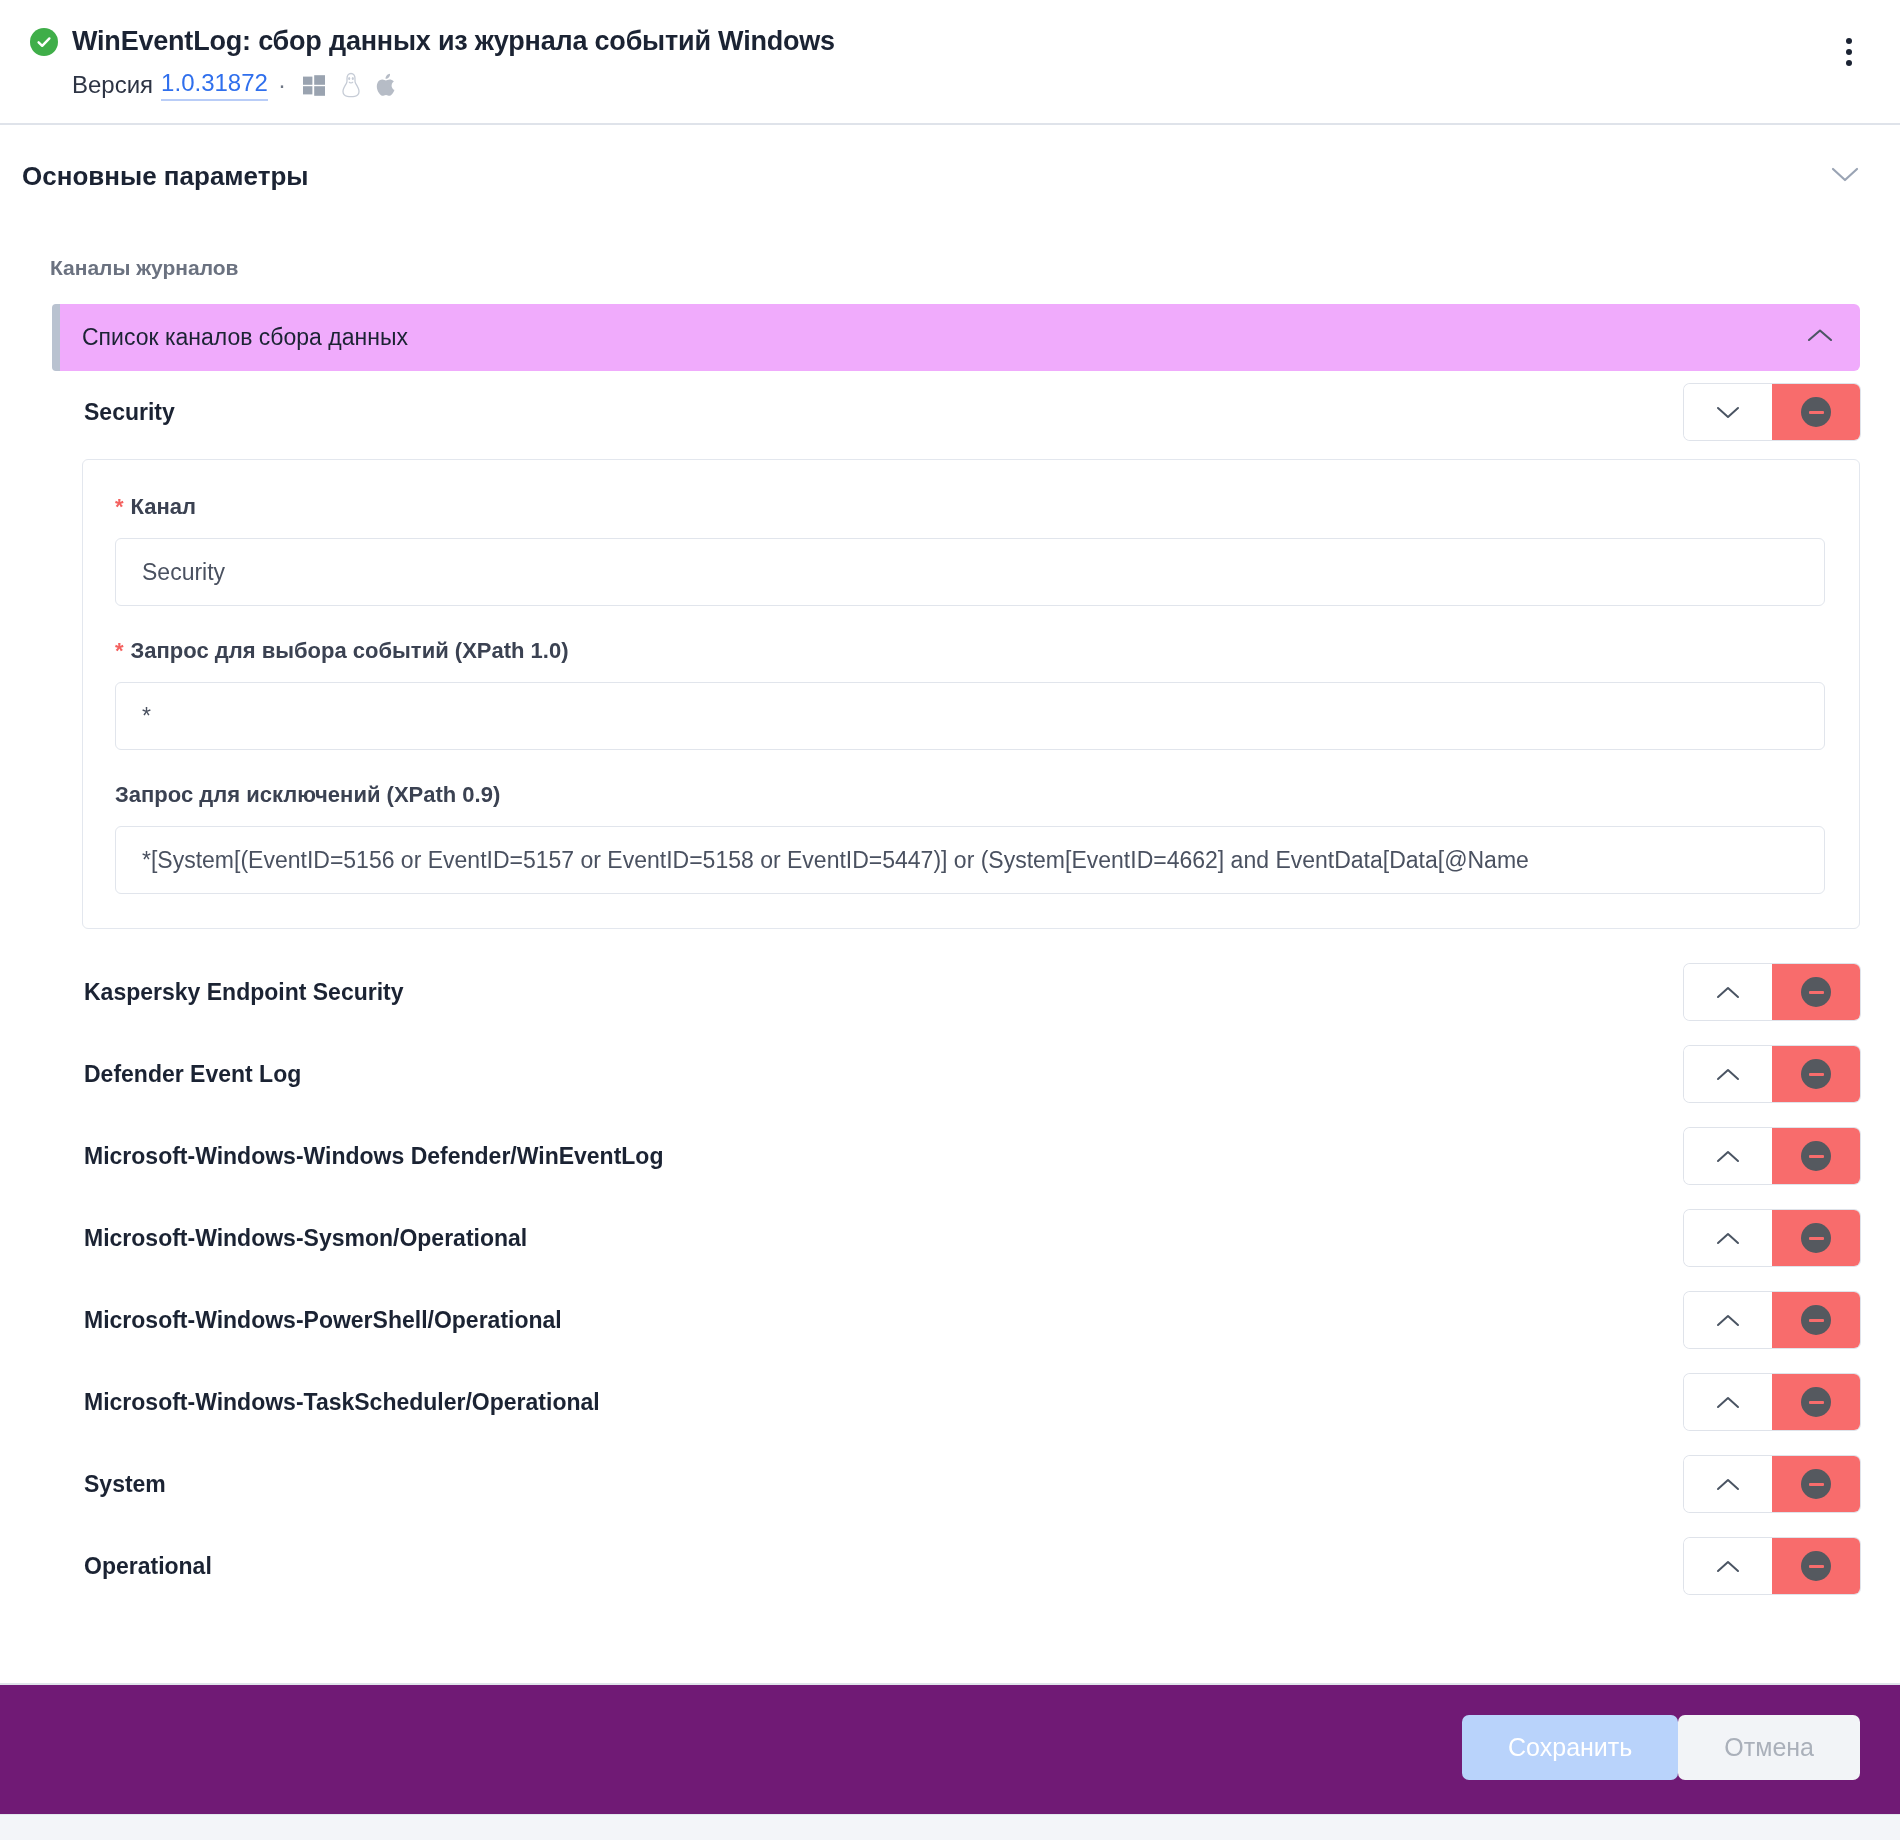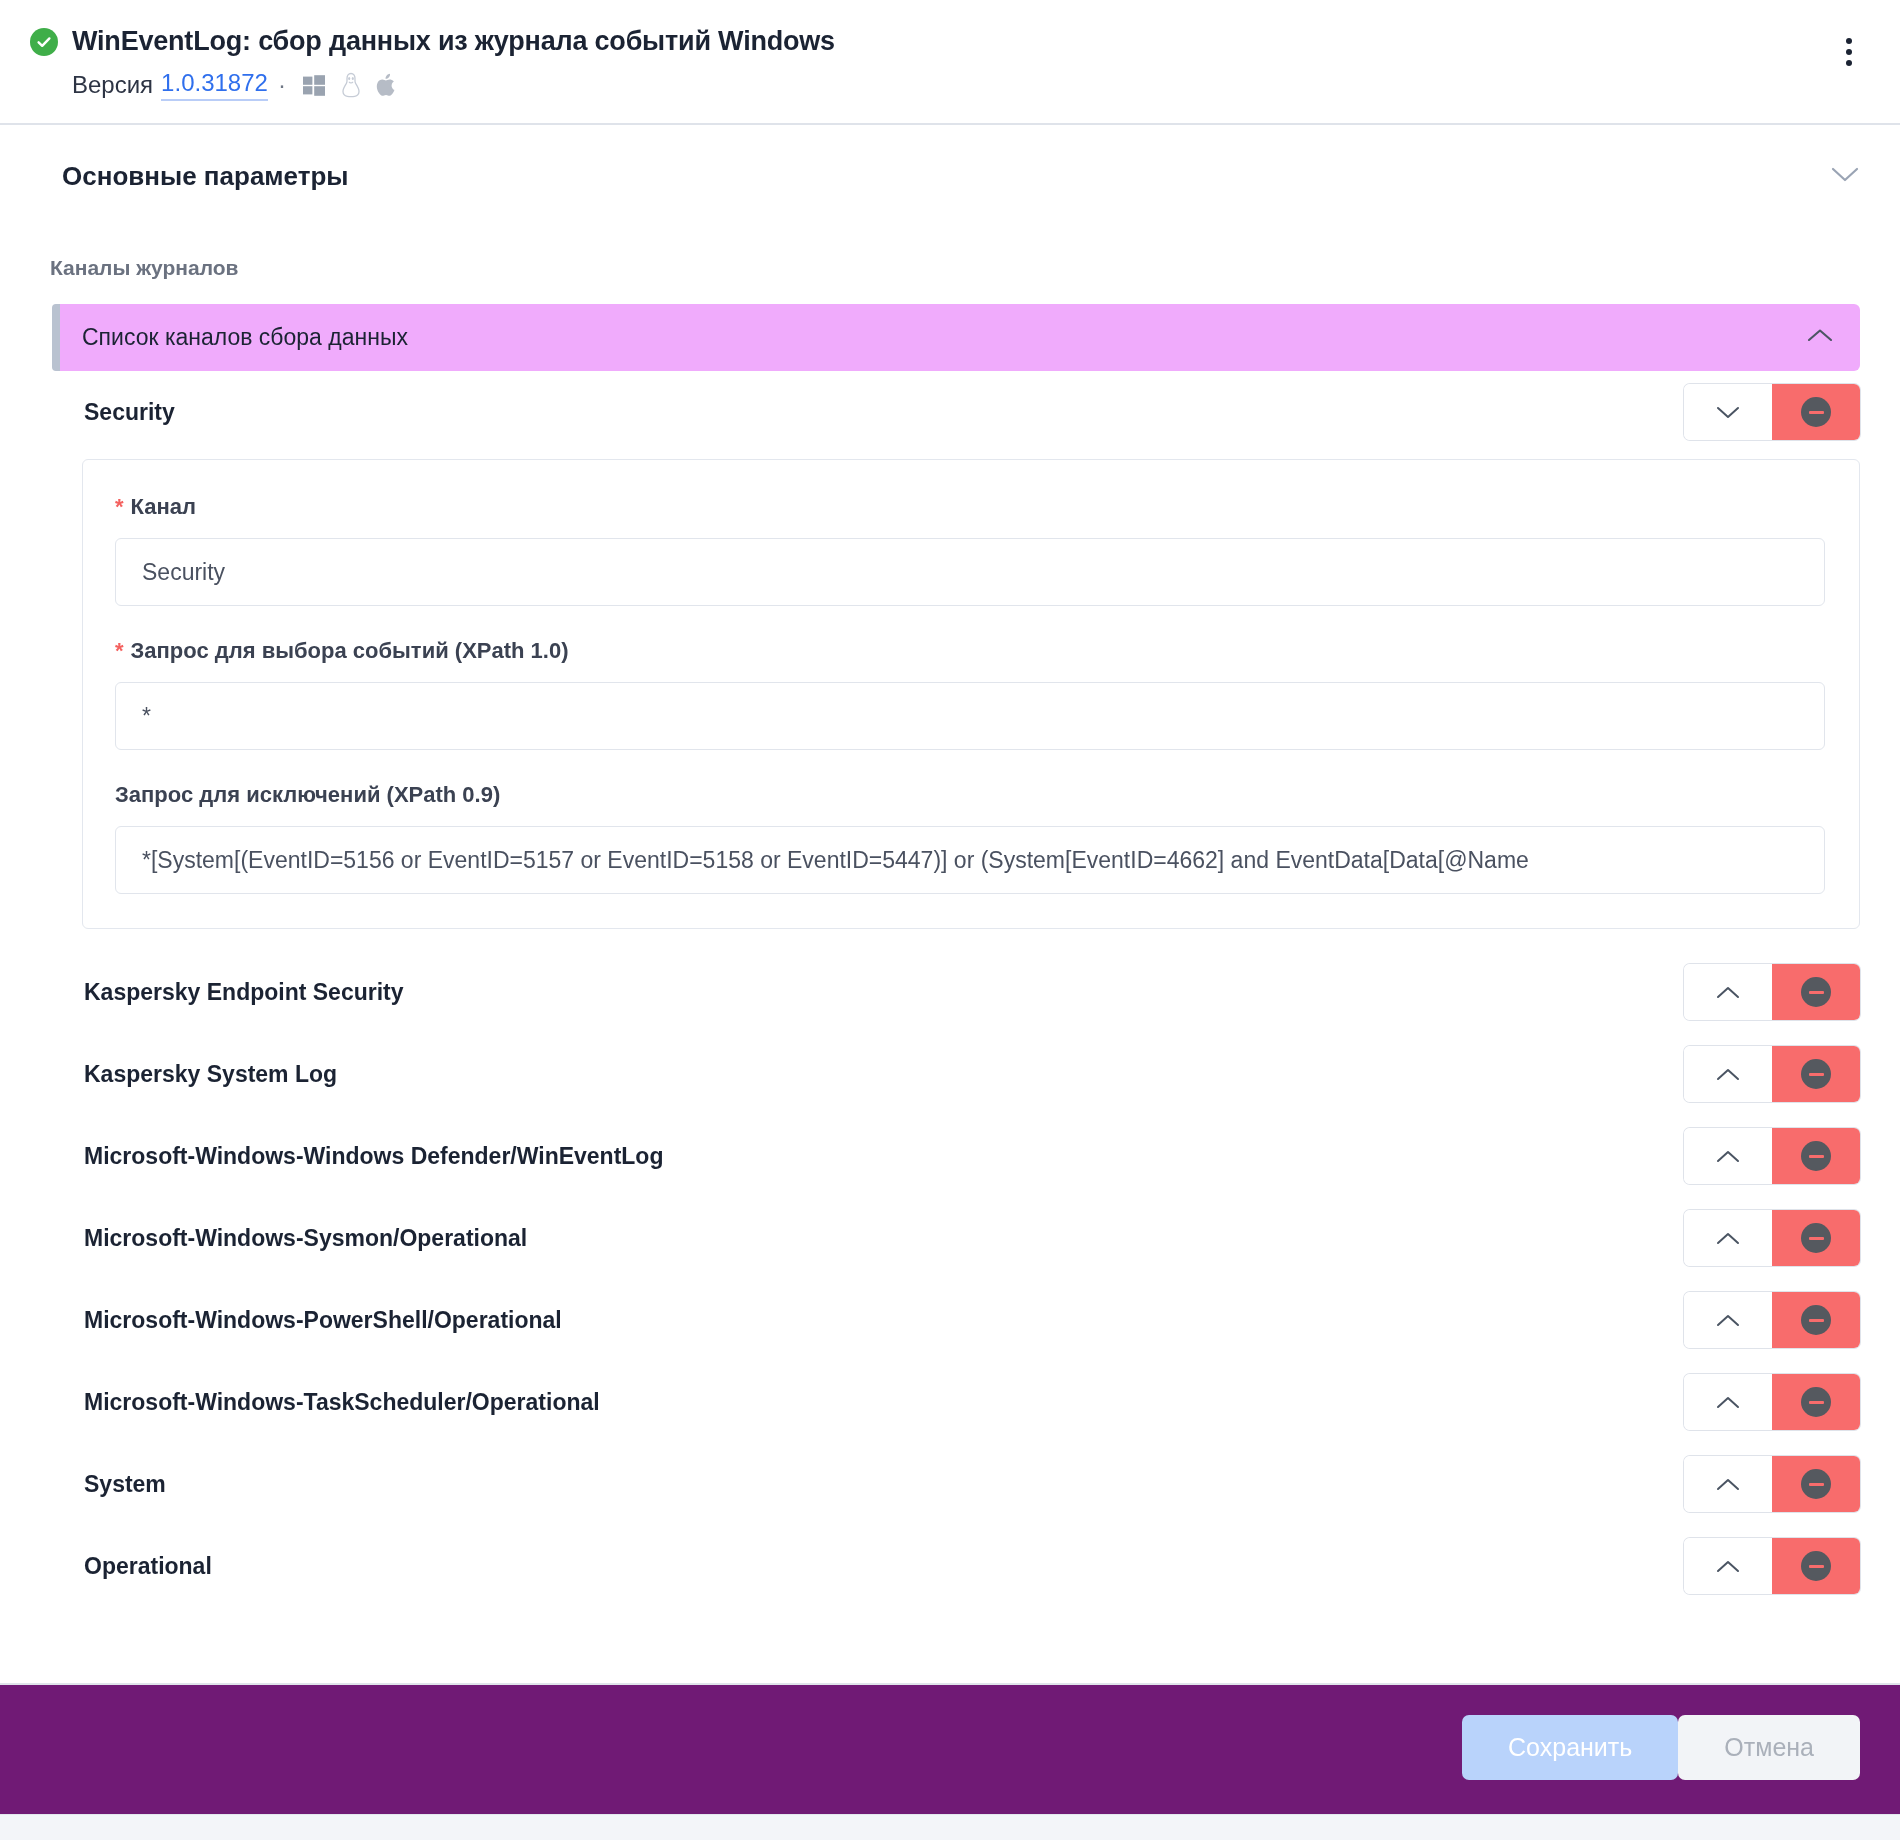--- a/index.html
+++ b/index.html
@@ -89,24 +89,23 @@
     width: 6px; height: 6px; border-radius: 50%;
     background: #1b2333;
     display: block;
   }
 
   
   .section-head {
     display: flex;
     align-items: center;
     justify-content: space-between;
-    padding: 36px 40px 34px 30px;
+    padding: 36px 40px 34px 22px;
     cursor: pointer;
     flex: 0 0 auto;
-    margin-left: 32px;
   }
   .section-title {
     font-size: 26px;
     font-weight: bold;
     color: #1b2333;
   }
   .section-chevron { color: #9aa4b4; }
 
   
   .body-scroll {
@@ -404,21 +403,21 @@
               </svg>
             </span>
             <span class="btn-remove">
               <span class="minus-circle">
                 <i></i>
               </span>
             </span>
           </span>
         </div>
         <div class="channel-row">
-          <span class="channel-name">Kaspersky System Log</span>
+          <span class="channel-name">Defender Event Log</span>
           <span class="row-actions">
             <span class="btn-toggle">
               <svg width="26" height="15" viewBox="0 0 26 15">
                 <path d="M3 12 L13 3 L23 12" fill="none" stroke="#4b5563" stroke-width="2" stroke-linecap="round" stroke-linejoin="round"></path>
               </svg>
             </span>
             <span class="btn-remove">
               <span class="minus-circle">
                 <i></i>
               </span>

